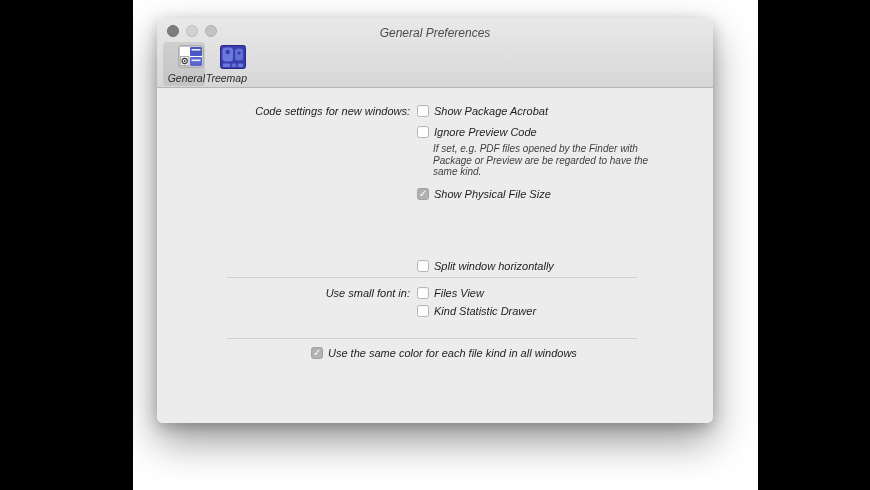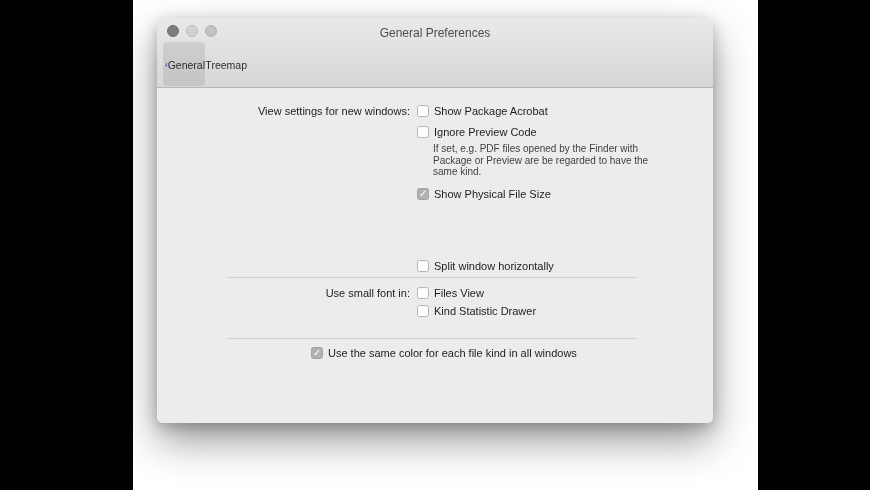--- a/index.html
+++ b/index.html
@@ -1,36 +1,36 @@
 <!DOCTYPE html>
 <html><head>
 <meta charset="utf-8">
 <style>
   * { margin: 0; padding: 0; box-sizing: border-box; }
   html, body { width: 870px; height: 490px; background: #000; overflow: hidden;
     font-family: "Liberation Sans", "DejaVu Sans", sans-serif; }
-  .stage { position: absolute; left: 133px; top: 0; width: 625px; height: 490px; background: #fff; }
+  .stage { position: absolute; left: 133px; top: 0; width: 625px; height: 490px; background: #fff; font-style: italic; }
   .window { position: absolute; left: 24px; top: 18px; width: 556px; height: 405px;
     background: #ececec; border-radius: 6px;
     box-shadow: 0 18px 40px rgba(0,0,0,0.40), 0 4px 14px rgba(0,0,0,0.22);
     overflow: hidden; }
   .header { position: absolute; left: 0; top: 0; right: 0; height: 70px;
     background: linear-gradient(#e9e9e9, #d7d7d7); border-bottom: 1px solid #b6b6b6;
     border-radius: 6px 6px 0 0; }
   .titlebar { position: absolute; left: 0; top: 0; right: 0; height: 26px; }
   .traffic { position: absolute; left: 10px; top: 7px; display: flex; gap: 7px; }
   .tl { width: 12px; height: 12px; border-radius: 50%; }
   .tl.close { background: #7d7d7d; border: 1px solid #6f6f6f; }
   .tl.min   { background: #d2d2d2; border: 1px solid #bdbdbd; }
   .tl.zoom  { background: #c3c3c3; border: 1px solid #b0b0b0; }
   .title { position: absolute; left: 0; right: 0; top: 8px; text-align: center;
     font-size: 12px; color: #4c4c4c; }
   .toolbar { position: absolute; left: 6px; top: 24px; display: flex; }
   .tb-item { width: 42px; height: 44px; border-radius: 4px; display: flex;
-    flex-direction: row; align-items: center; justify-content: flex-start; padding-top: 1px; }
+    flex-direction: column; align-items: flex-end; justify-content: flex-start; padding-top: 1px; }
   .tb-item.selected { background: rgba(0,0,0,0.085); }
   .tb-item .tb-icon { width: 28px; height: 28px; display: block; }
   .tb-item .tb-label { font-size: 10.5px; color: #2b2b2b; margin-top: 1px; }
   .content { position: absolute; left: 0; top: 70px; right: 0; bottom: 0; background: #ececec; }
   .row { position: absolute; left: 0; display: flex; align-items: center; height: 14px; }
   .rowlabel { display: inline-block; width: 253px; text-align: right; font-size: 11px; color: #1d1d1f; }
   .cb { position: relative; width: 12px; height: 12px; border-radius: 2.5px; margin-left: 7px;
     background: #fefefe; border: 1px solid #b5b5b5; box-shadow: inset 0 0.5px 1px rgba(0,0,0,0.06); }
   .cb.checked { background: #b2b2b2; border-color: #a3a3a3; }
   .cb.checked::after { content: "✓"; position: absolute; left: 1px; top: -1px;
@@ -83,21 +83,21 @@
             <rect x="19" y="20.5" width="5" height="3.5" rx="1" fill="#6b7ade"></rect>
           </svg>
           <span class="tb-label">Treemap</span>
         </div>
       </div>
     </div>
 
     <div class="content">
 
       <div class="row" style="top:16px">
-        <span class="rowlabel">View settings for new windows:</span>
+        <span class="rowlabel">Code settings for new windows:</span>
         <span class="cb"></span>
         <span class="cblabel">Show Package Acrobat</span>
       </div>
 
       <div class="row" style="top:37px">
         <span class="rowlabel"></span>
         <span class="cb"></span>
         <span class="cblabel">Ignore Preview Code</span>
       </div>
 

